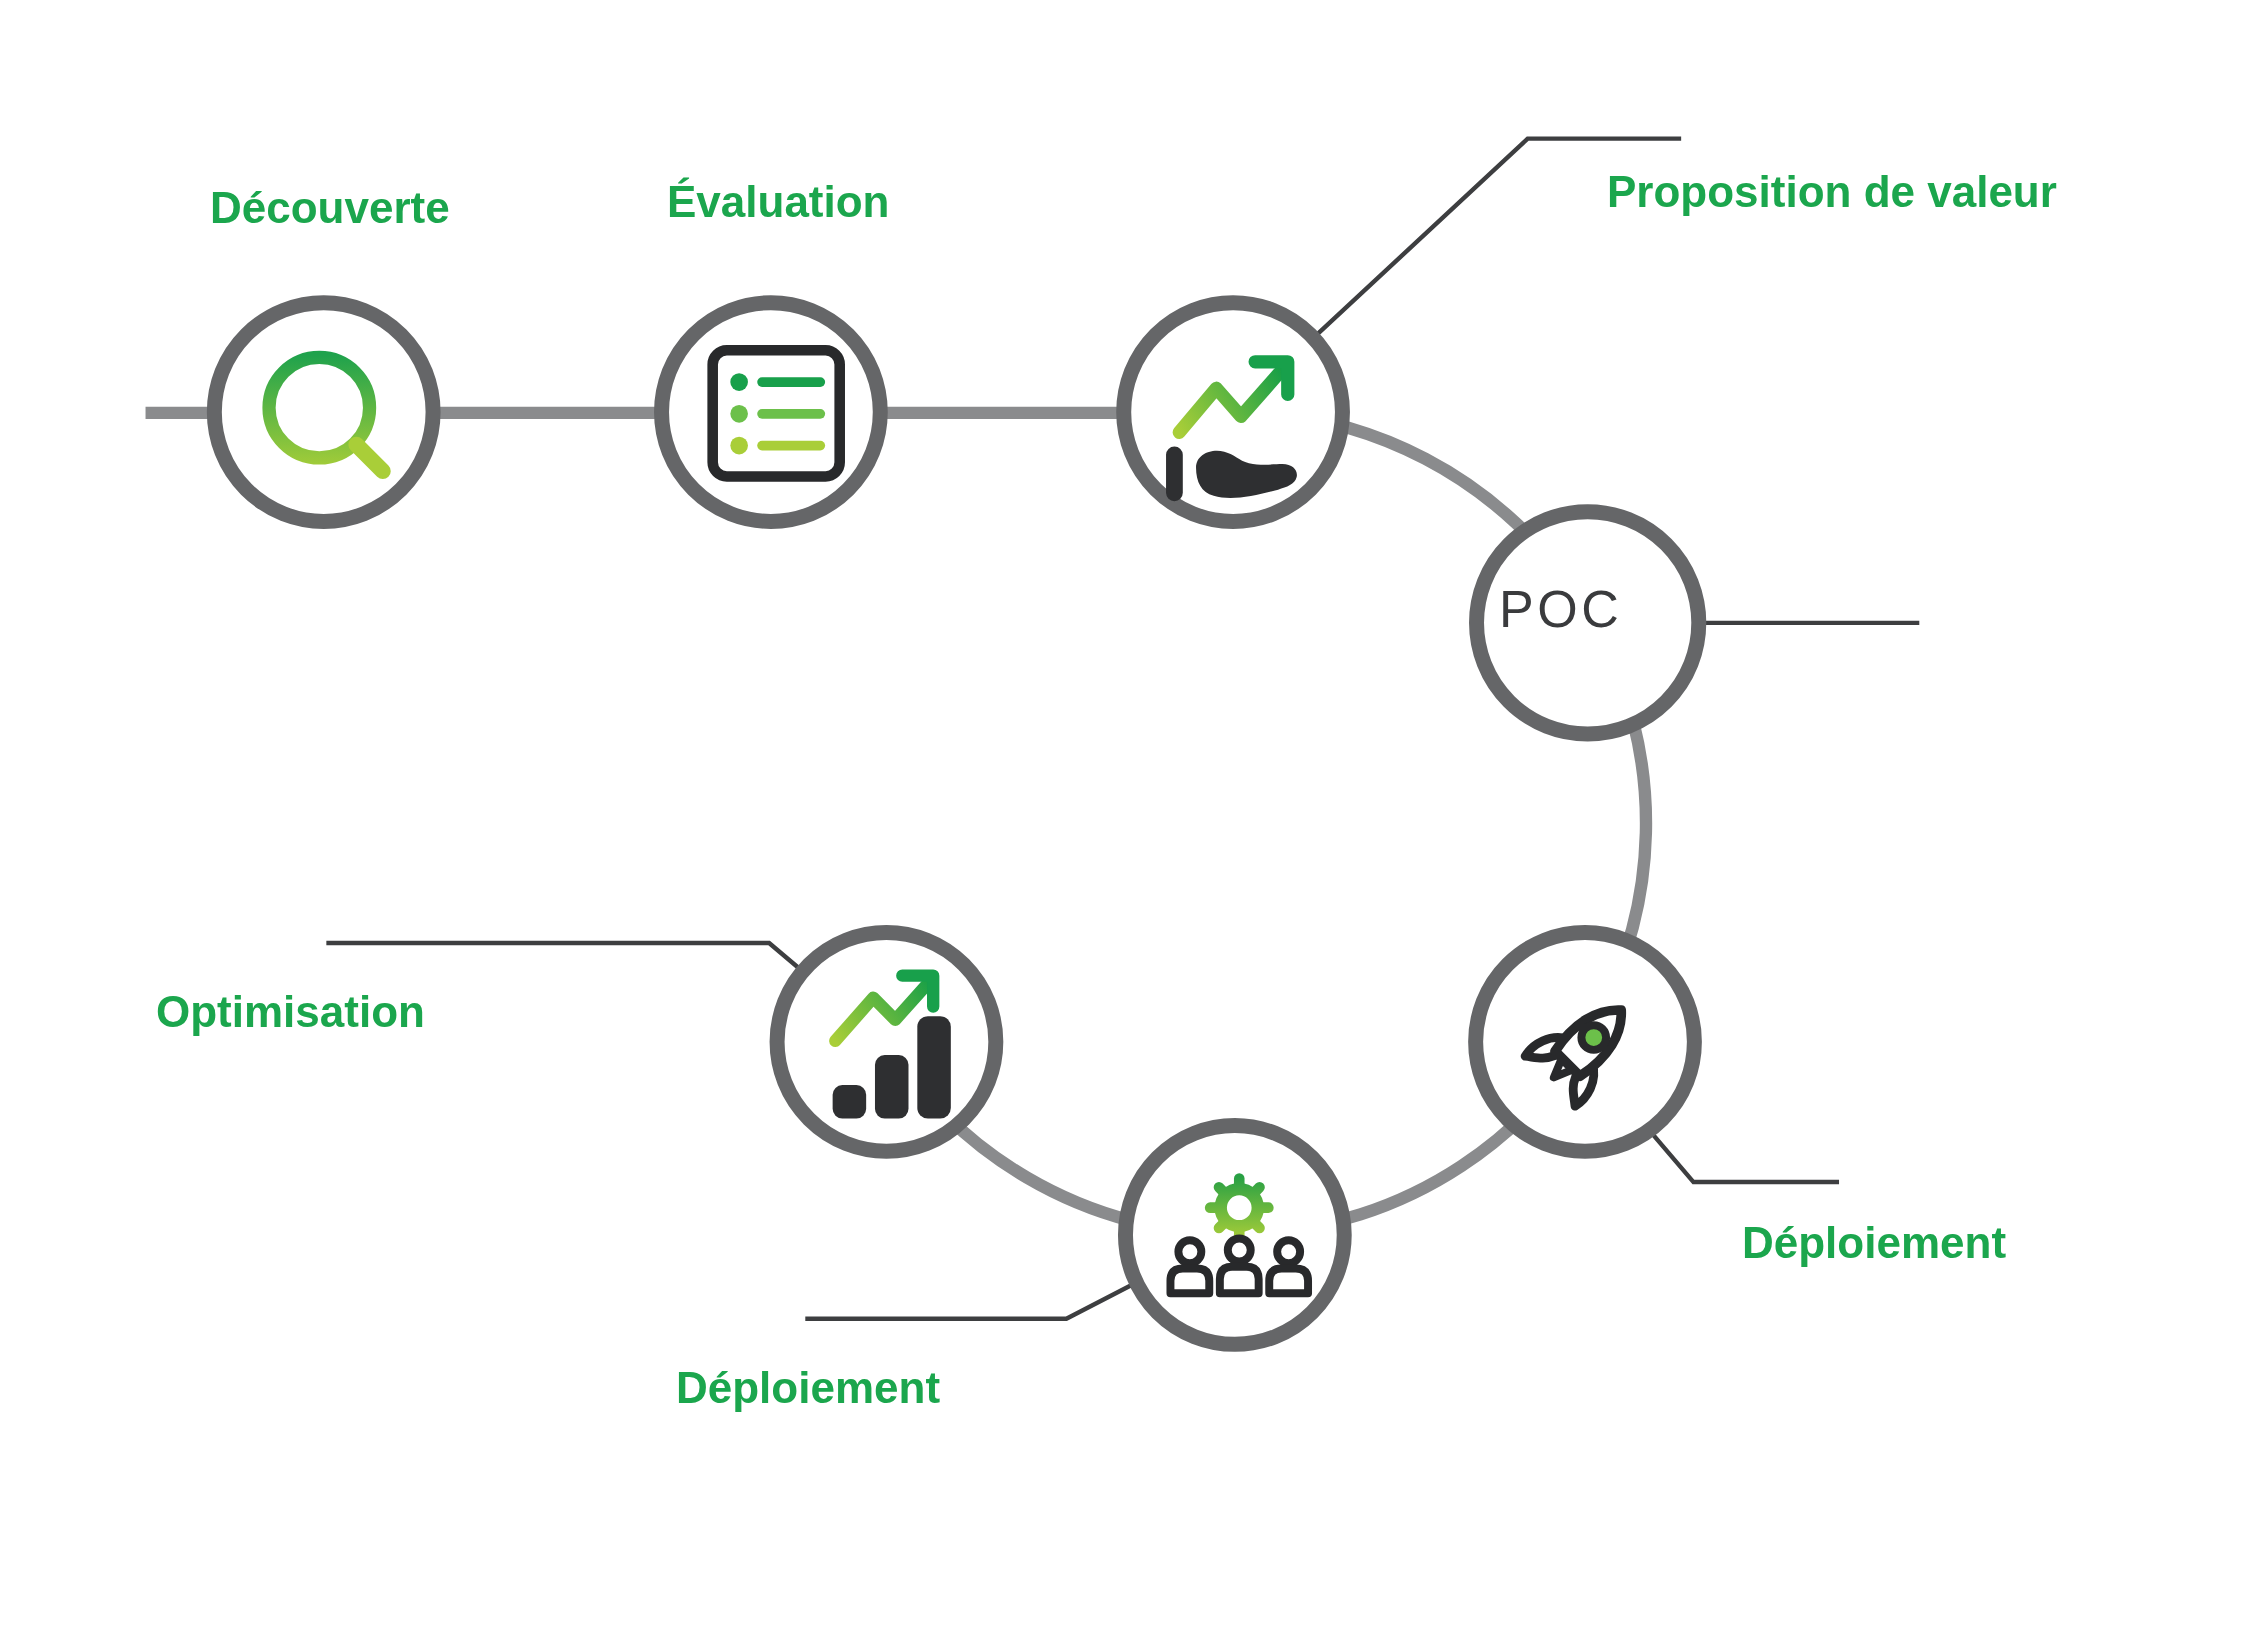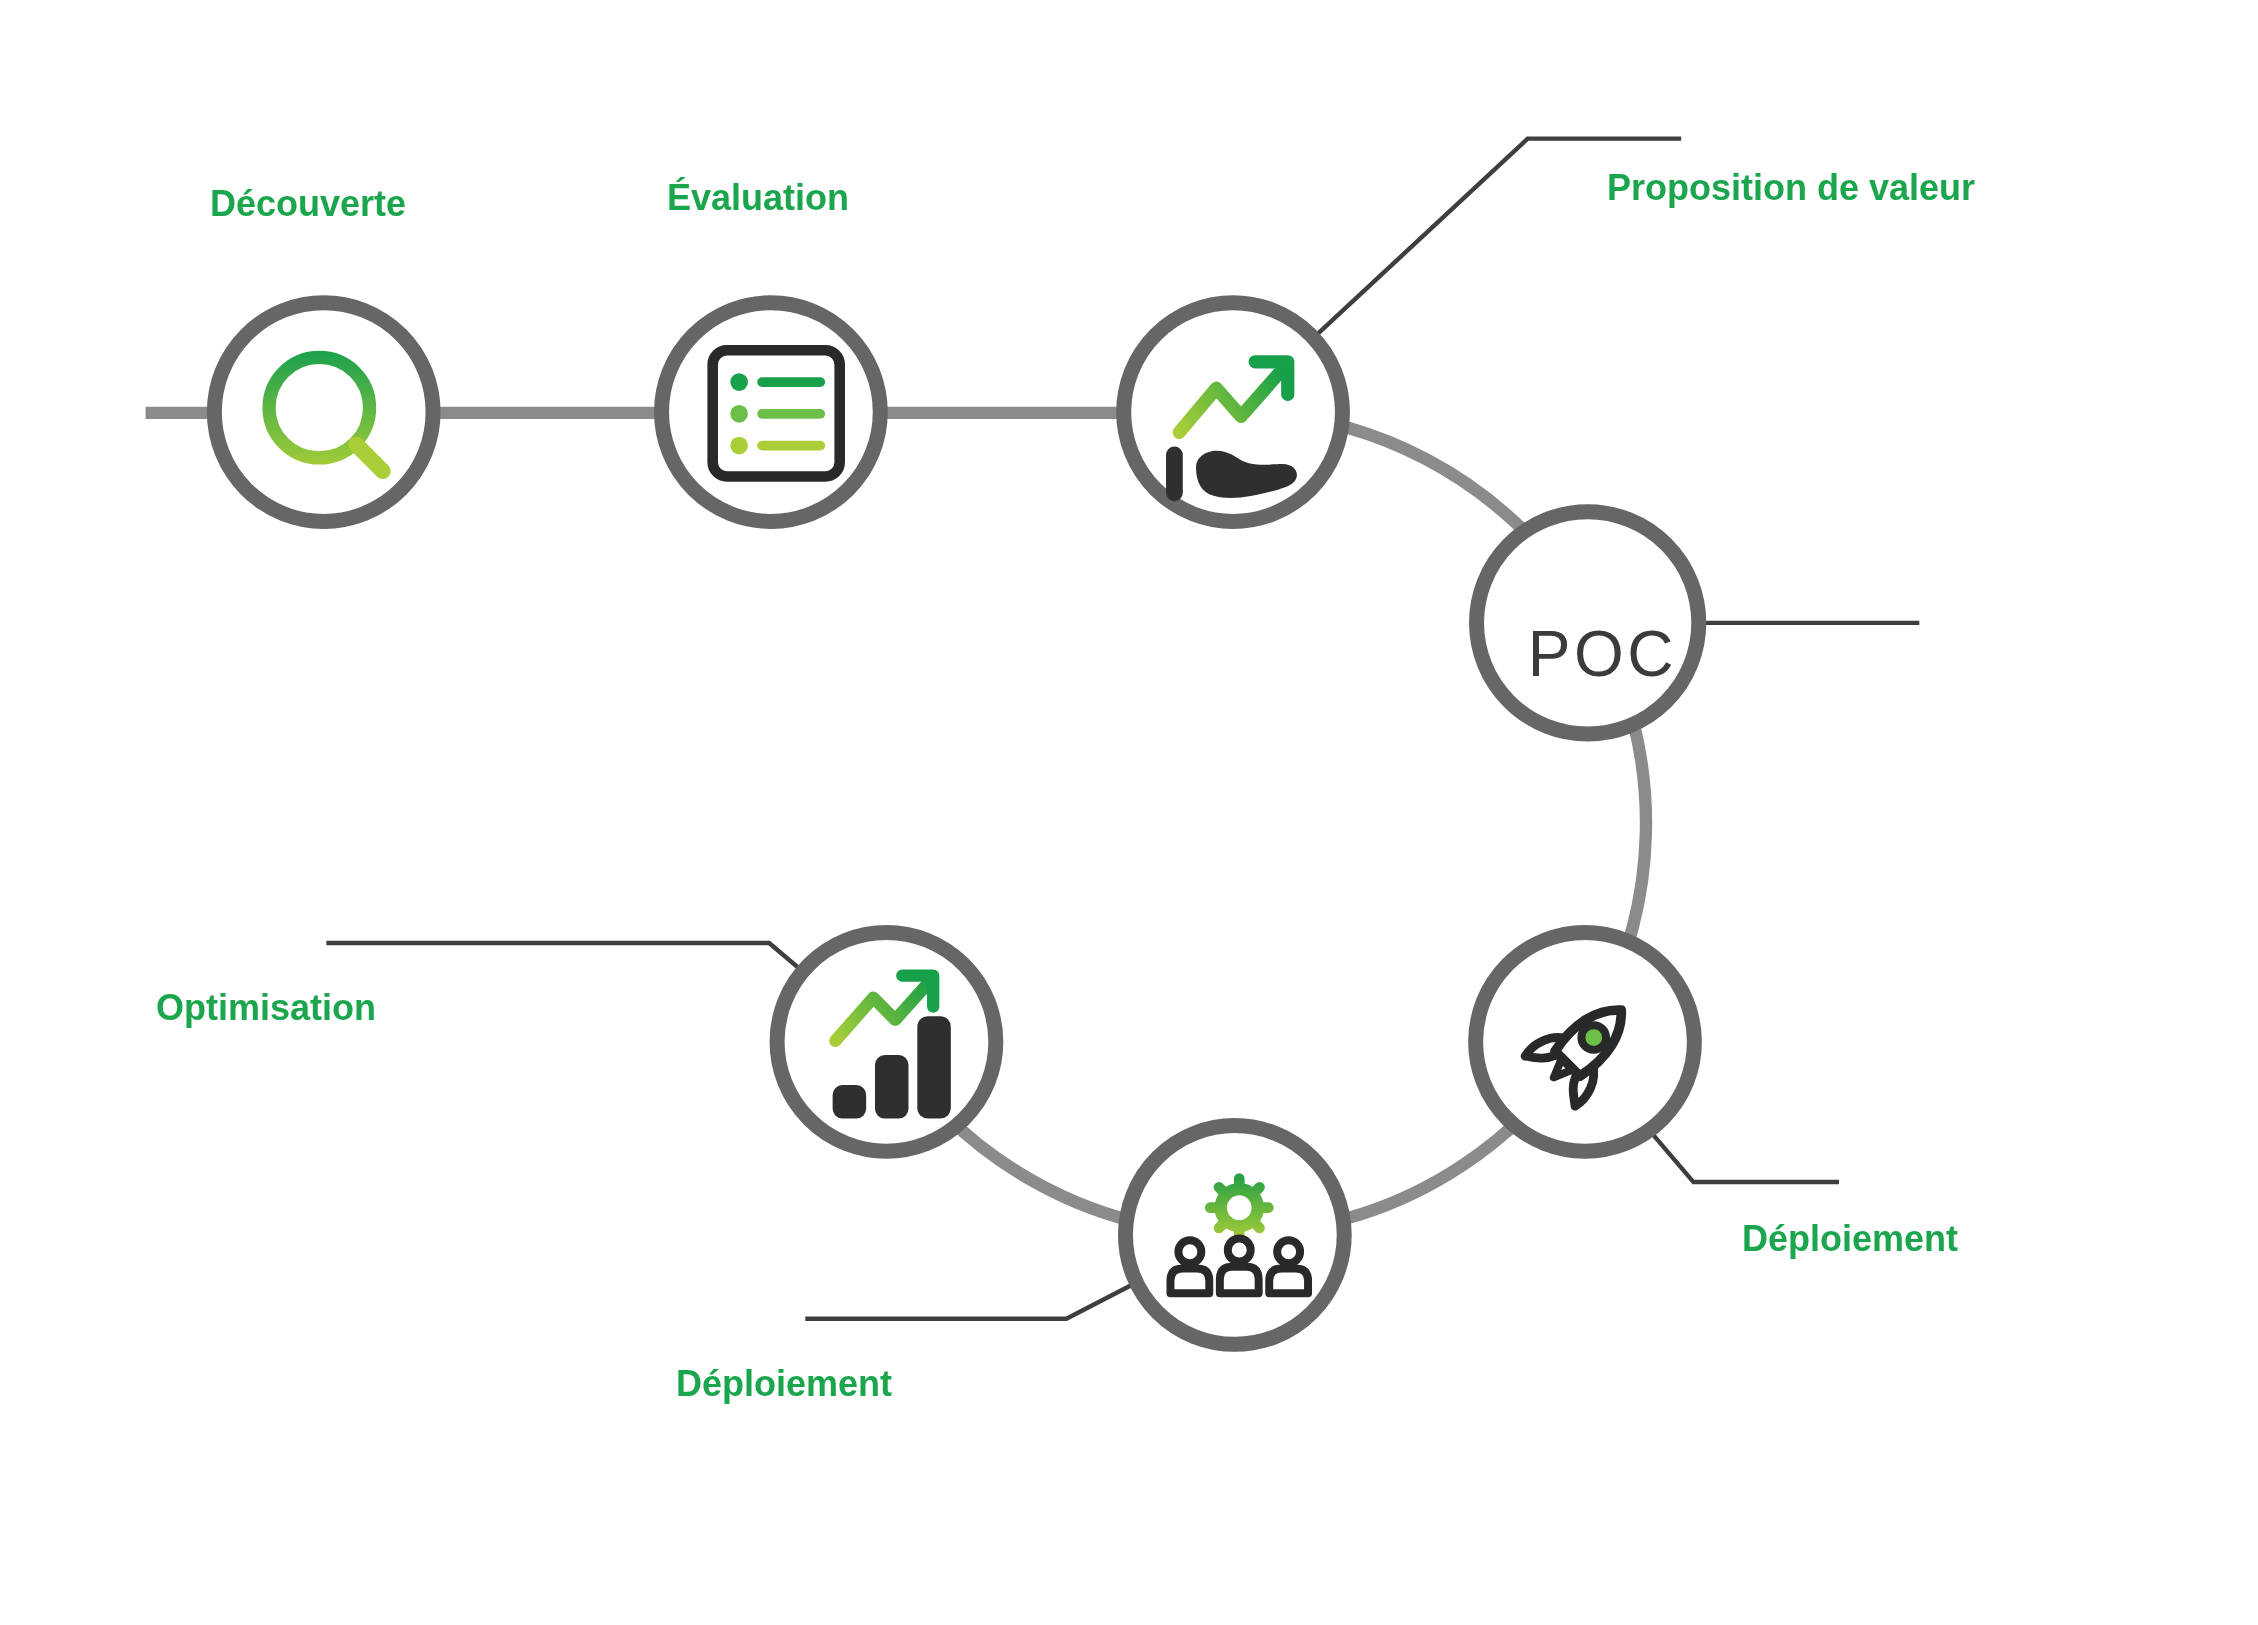--- a/index.html
+++ b/index.html
@@ -8,31 +8,31 @@
     width:2258px;height:1625px;
     background:#ffffff;
     overflow:hidden;
     font-family:"Liberation Sans", sans-serif;
   }
   #diagram-svg{position:absolute;left:0;top:0;}
   .stage-label{
     position:absolute;
     font-family:"Liberation Sans", sans-serif;
     font-weight:700;
-    font-size:36px;
+    font-size:44px;
     line-height:1.2;
     color:#1BA64D;
     white-space:nowrap;
   }
   .poc-text{
     position:absolute;
-    left:1499px;top:619px;width:178px;height:71px;
-    line-height:71px;text-align:right;
+    left:1499px;top:574px;width:178px;height:71px;
+    line-height:71px;text-align:left;
     font-family:"Liberation Sans", sans-serif;
-    font-weight:400;font-size:64px;letter-spacing:3.5px;
+    font-weight:400;font-size:52px;letter-spacing:3.5px;
     color:#3A3B3D;white-space:nowrap;
   }
 </style>
 </head>
 <body>
 
 <div id="canvas">
 
   <svg id="diagram-svg" width="2258" height="1625" viewBox="0 0 2560 1842">
     <defs>

